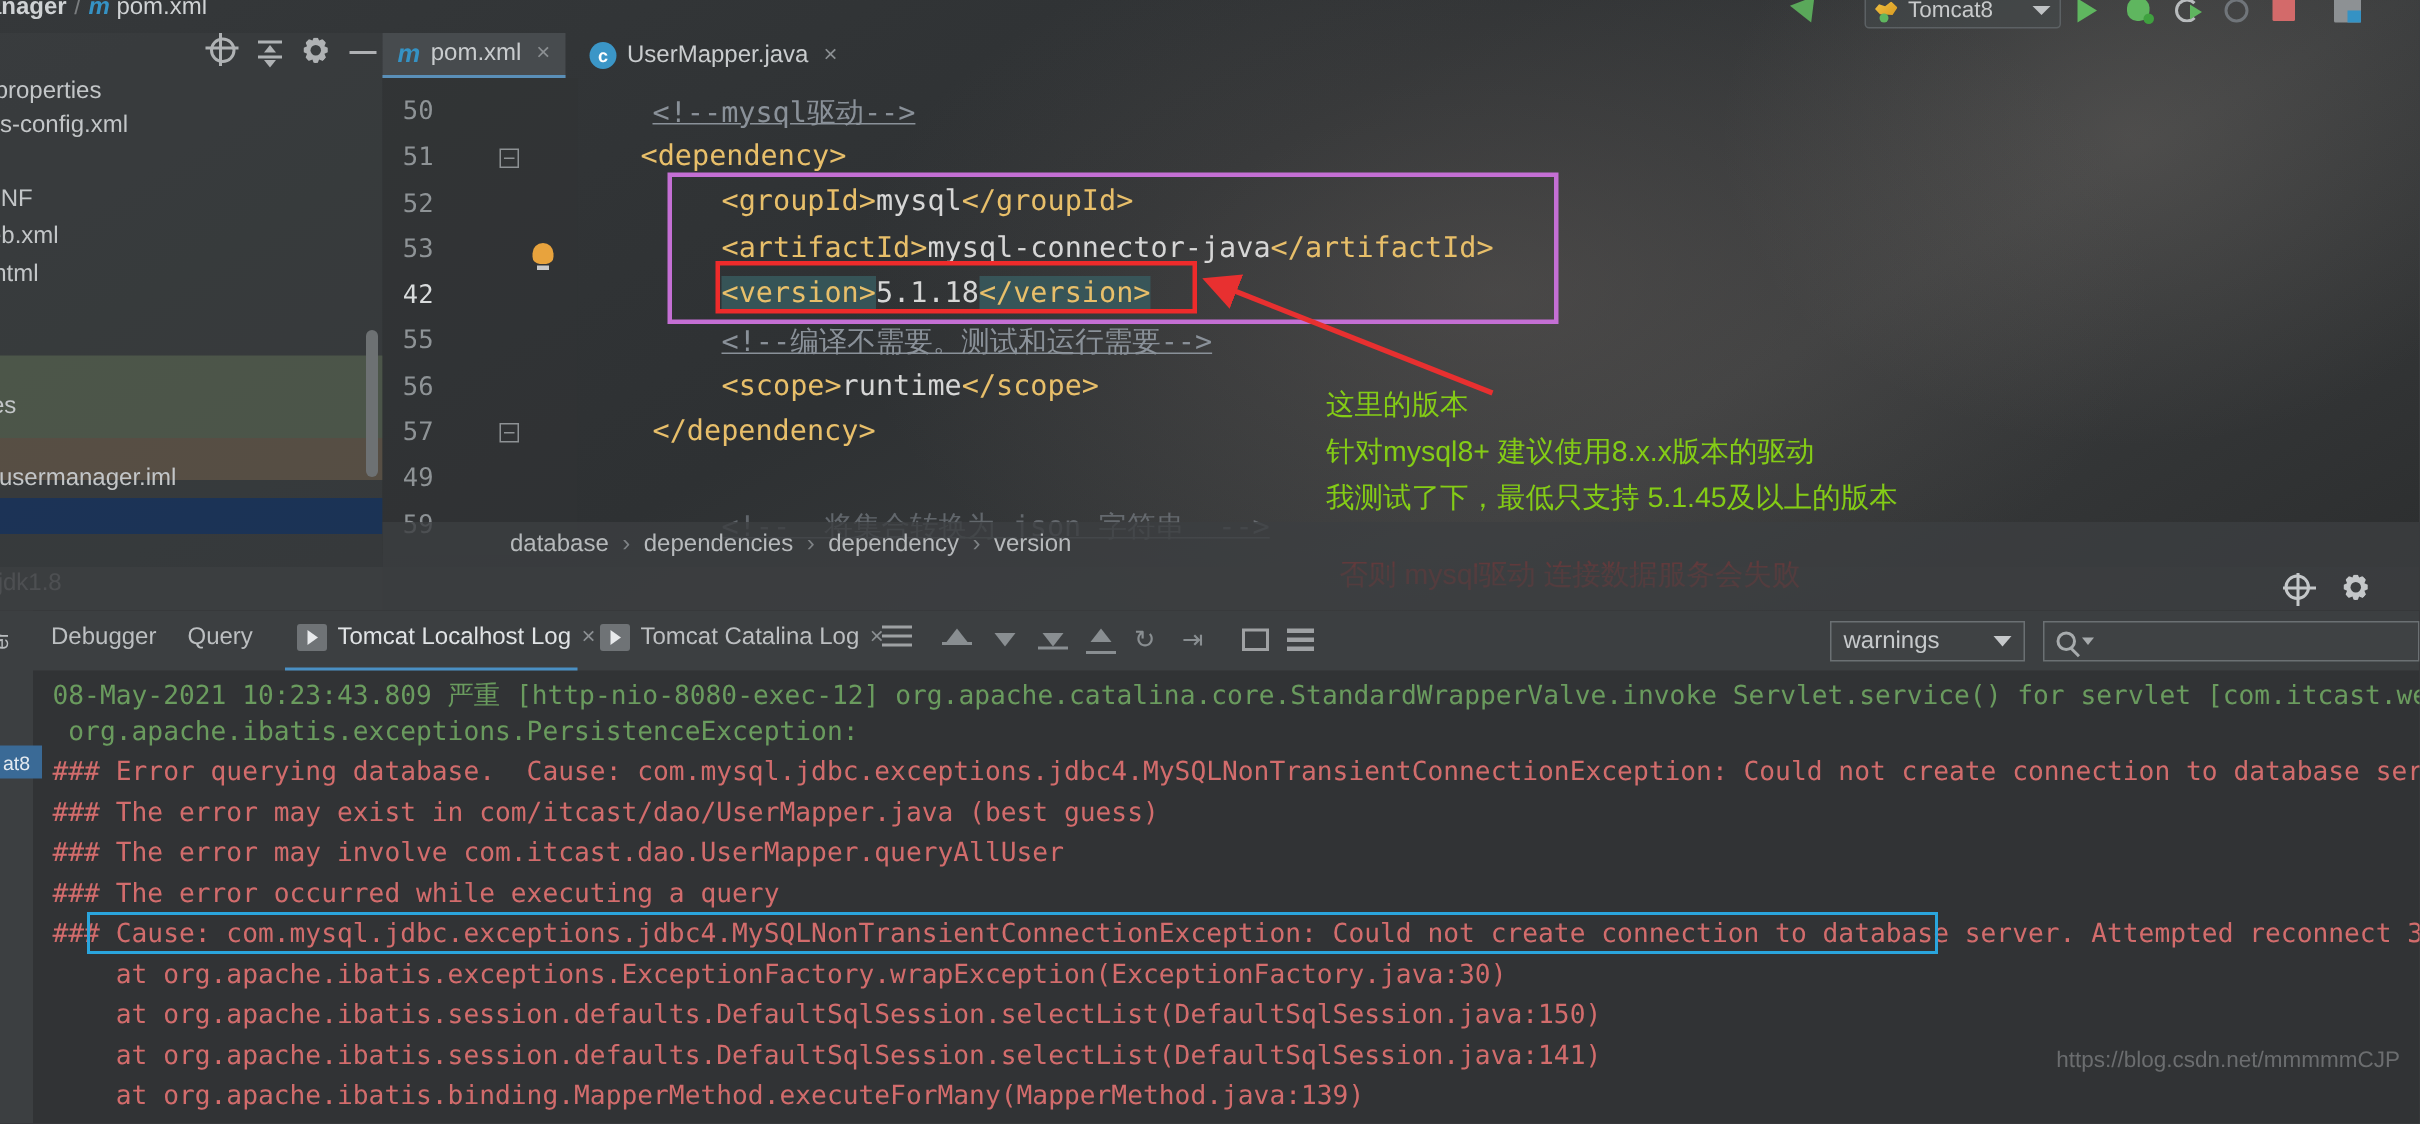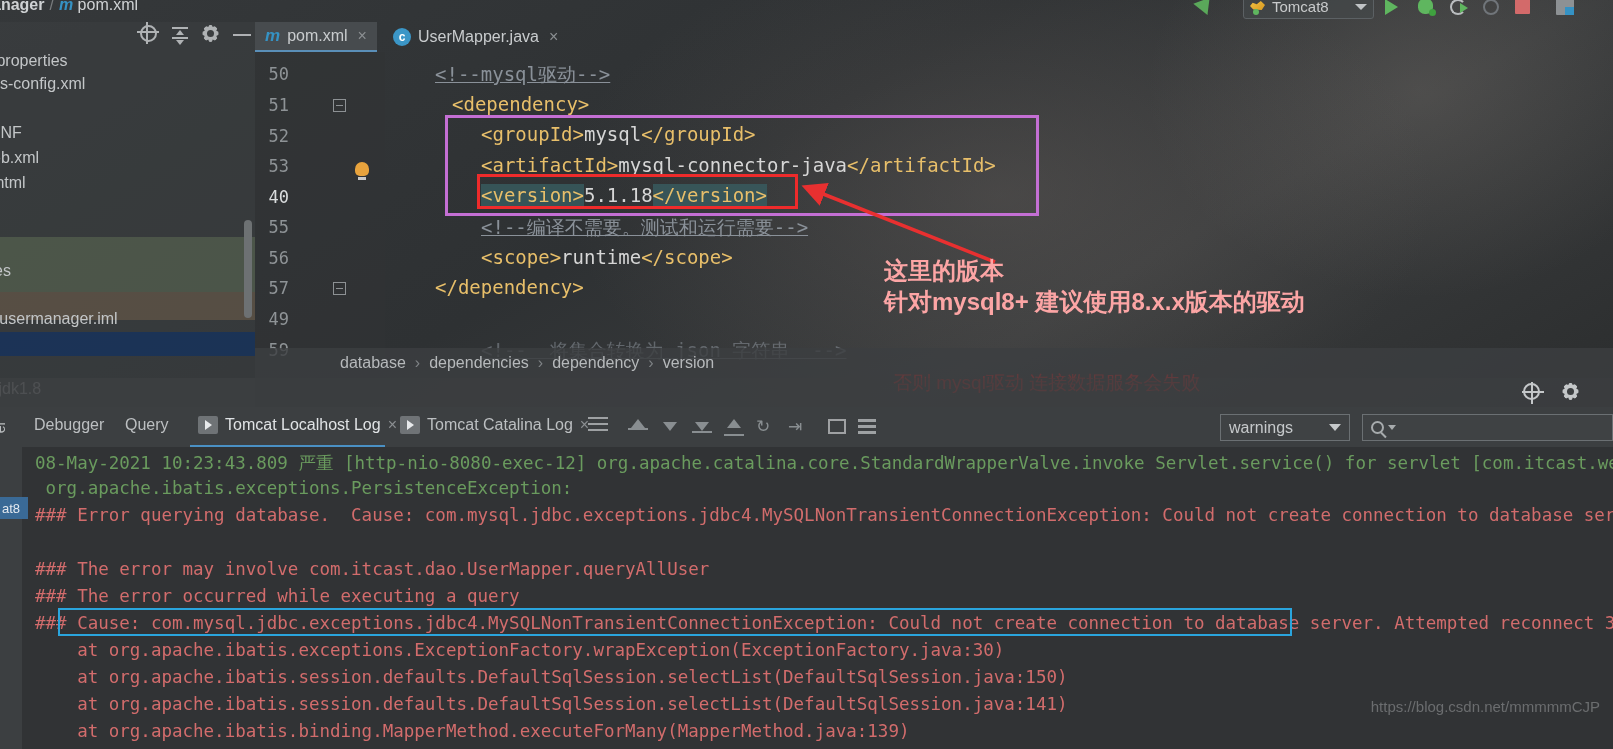--- a/index.html
+++ b/index.html
@@ -101,21 +101,21 @@
   .cl { position:absolute; white-space:pre; }
   .tg { color:#e8bf6a; }
   .txt { color:#d6d6d6; }
   .cm { color:#8a9199;text-decoration:underline; }
   .hl { background:rgba(56,94,98,0.78); }
 
   #purplebox { position:absolute; left:445px; top:115px; width:594px; height:101px; border:3px solid #c46fd4; }
   #redbox { position:absolute; left:477px; top:174px; width:321px; height:35px; border:3px solid #ee2b2b; }
   #redarrow { position:absolute; left:790px; top:180px; width:220px; height:90px; pointer-events:none; }
 
-  #annot { position:absolute; left:884px; top:255px; font-size:24px; color:#fca5a5; line-height:31px; white-space:nowrap;font-weight:bold; }
+  #annot { position:absolute; left:884px; top:255px; font-size:19px; color:#84cc16; line-height:31px; white-space:nowrap; }
   #annot2 { position:absolute; left:893px; top:370px; font-size:19px; color:#f42a2a; white-space:nowrap; }
 
   
   #crumbbar { position:absolute; left:255px; top:348px; width:1358px; height:30px; background:rgba(60,63,65,0.80); display:flex; align-items:center; padding-left:85px; font-size:16px; color:#b6b9bb; }
   #crumbbar .sp { color:#7e8285; margin:0 9px; }
   #statusline { position:absolute; left:0; top:378px; width:1613px; height:29px; background:rgba(60,63,65,0.88); }
   #statusline .ricon { position:absolute; top:5px; width:19px; height:19px; }
 
   
   #bottom { position:absolute; left:0; top:407px; width:1613px; height:342px; background:#313335; }
@@ -244,39 +244,39 @@
       <span>UserMapper.java</span>
       <span class="tab-x">×</span>
     </div>
   </div>
 
   <div id="gutter">
     <div class="lineno" style="top:12px;">50</div>
     <div class="lineno" style="top:43px;">51</div>
     <div class="lineno" style="top:74px;">52</div>
     <div class="lineno" style="top:104px;">53</div>
-    <div class="lineno cur" style="top:135px;">40</div>
+    <div class="lineno cur" style="top:135px;">42</div>
     <div class="lineno" style="top:165px;">55</div>
     <div class="lineno" style="top:196px;">56</div>
     <div class="lineno" style="top:226px;">57</div>
     <div class="lineno" style="top:257px;">49</div>
     <div class="lineno" style="top:288px;">59</div>
     <div class="foldmark" style="top:47px;">
         <i></i>
       </div>
     <div class="foldmark" style="top:230px;">
         <i></i>
       </div>
     <div class="bulb"></div>
   </div>
 
   <div id="code">
     <div class="cl" style="top:10px;left:50px;"><span class="cm">&lt;!--mysql驱动--&gt;</span></div>
 
-    <div class="cl" style="top:41px;left:67px;"><span class="tg">&lt;dependency&gt;</span></div>
+    <div class="cl" style="top:41px;left:42px;"><span class="tg">&lt;dependency&gt;</span></div>
 
     <div class="cl" style="top:71px;left:96px;"><span class="tg">&lt;groupId&gt;</span><span class="txt">mysql</span><span class="tg">&lt;/groupId&gt;</span></div>
 
     <div class="cl" style="top:102px;left:96px;"><span class="tg">&lt;artifactId&gt;</span><span class="txt">mysql-connector-java</span><span class="tg">&lt;/artifactId&gt;</span></div>
 
     <div class="cl" style="top:132px;left:96px;text-align:center;"><span class="tg hl">&lt;version&gt;</span><span class="txt">5.1.18</span><span class="tg hl">&lt;/version&gt;</span></div>
 
     <div class="cl" style="top:163px;left:96px;"><span class="cm">&lt;!--编译不需要。测试和运行需要--&gt;</span></div>
 
     <div class="cl" style="top:194px;left:96px;"><span class="tg">&lt;scope&gt;</span><span class="txt">runtime</span><span class="tg">&lt;/scope&gt;</span></div>
@@ -296,20 +296,21 @@
     <marker id="ah" markerWidth="7" markerHeight="7" refX="5" refY="3.5" orient="auto">
       <polygon points="0 0, 7 3.5, 0 7" fill="#e83030"></polygon>
     </marker>
   </defs>
   <line x1="205" y1="82" x2="18" y2="8" stroke="#e83030" stroke-width="3.5" marker-end="url(#ah)" transform="translate(0,0) scale(1,1)" style="transform-origin:center"></line>
 </svg>
 
 <div id="annot">
   <div>这里的版本</div>
   <div>针对mysql8+ 建议使用8.x.x版本的驱动</div>
+  <div>我测试了下，最低只支持 5.1.45及以上的版本</div>
 </div>
 <div id="annot2">否则 mysql驱动 连接数据服务会失败</div>
 
 <div id="crumbbar">
   <span>database</span>
   <span class="sp">›</span>
   <span>dependencies</span>
   <span class="sp">›</span>
   <span>dependency</span>
   <span class="sp">›</span>
@@ -383,20 +384,21 @@
           <i></i>
           <i></i>
         </div>
       </div>
   </div>
 
   <div id="console">
     <div class="lg c-green" style="left:35px; top:4px;">08-May-2021 10:23:43.809 严重 [http-nio-8080-exec-12] org.apache.catalina.core.StandardWrapperValve.invoke Servlet.service() for servlet [com.itcast.web.Query</div>
     <div class="lg c-green" style="left:35px; top:31px;"> org.apache.ibatis.exceptions.PersistenceException: </div>
     <div class="lg c-red" style="left:35px; top:58px;">### Error querying database.  Cause: com.mysql.jdbc.exceptions.jdbc4.MySQLNonTransientConnectionException: Could not create connection to database server. Att</div>
+    <div class="lg c-red" style="left:35px; top:85px;">### The error may exist in com/itcast/dao/UserMapper.java (best guess)</div>
     <div class="lg c-red" style="left:35px; top:112px;">### The error may involve com.itcast.dao.UserMapper.queryAllUser</div>
     <div class="lg c-red" style="left:35px; top:139px;">### The error occurred while executing a query</div>
     <div class="lg c-red" style="left:35px; top:166px;">### Cause: com.mysql.jdbc.exceptions.jdbc4.MySQLNonTransientConnectionException: Could not create connection to database server. Attempted reconnect 3 times.</div>
     <div class="lg c-red" style="left:35px; top:193px;">    at org.apache.ibatis.exceptions.ExceptionFactory.wrapException(ExceptionFactory.java:30)</div>
     <div class="lg c-red" style="left:35px; top:220px;">    at org.apache.ibatis.session.defaults.DefaultSqlSession.selectList(DefaultSqlSession.java:150)</div>
     <div class="lg c-red" style="left:35px; top:247px;">    at org.apache.ibatis.session.defaults.DefaultSqlSession.selectList(DefaultSqlSession.java:141)</div>
     <div class="lg c-red" style="left:35px; top:274px;">    at org.apache.ibatis.binding.MapperMethod.executeForMany(MapperMethod.java:139)</div>
   </div>
 </div>
 

